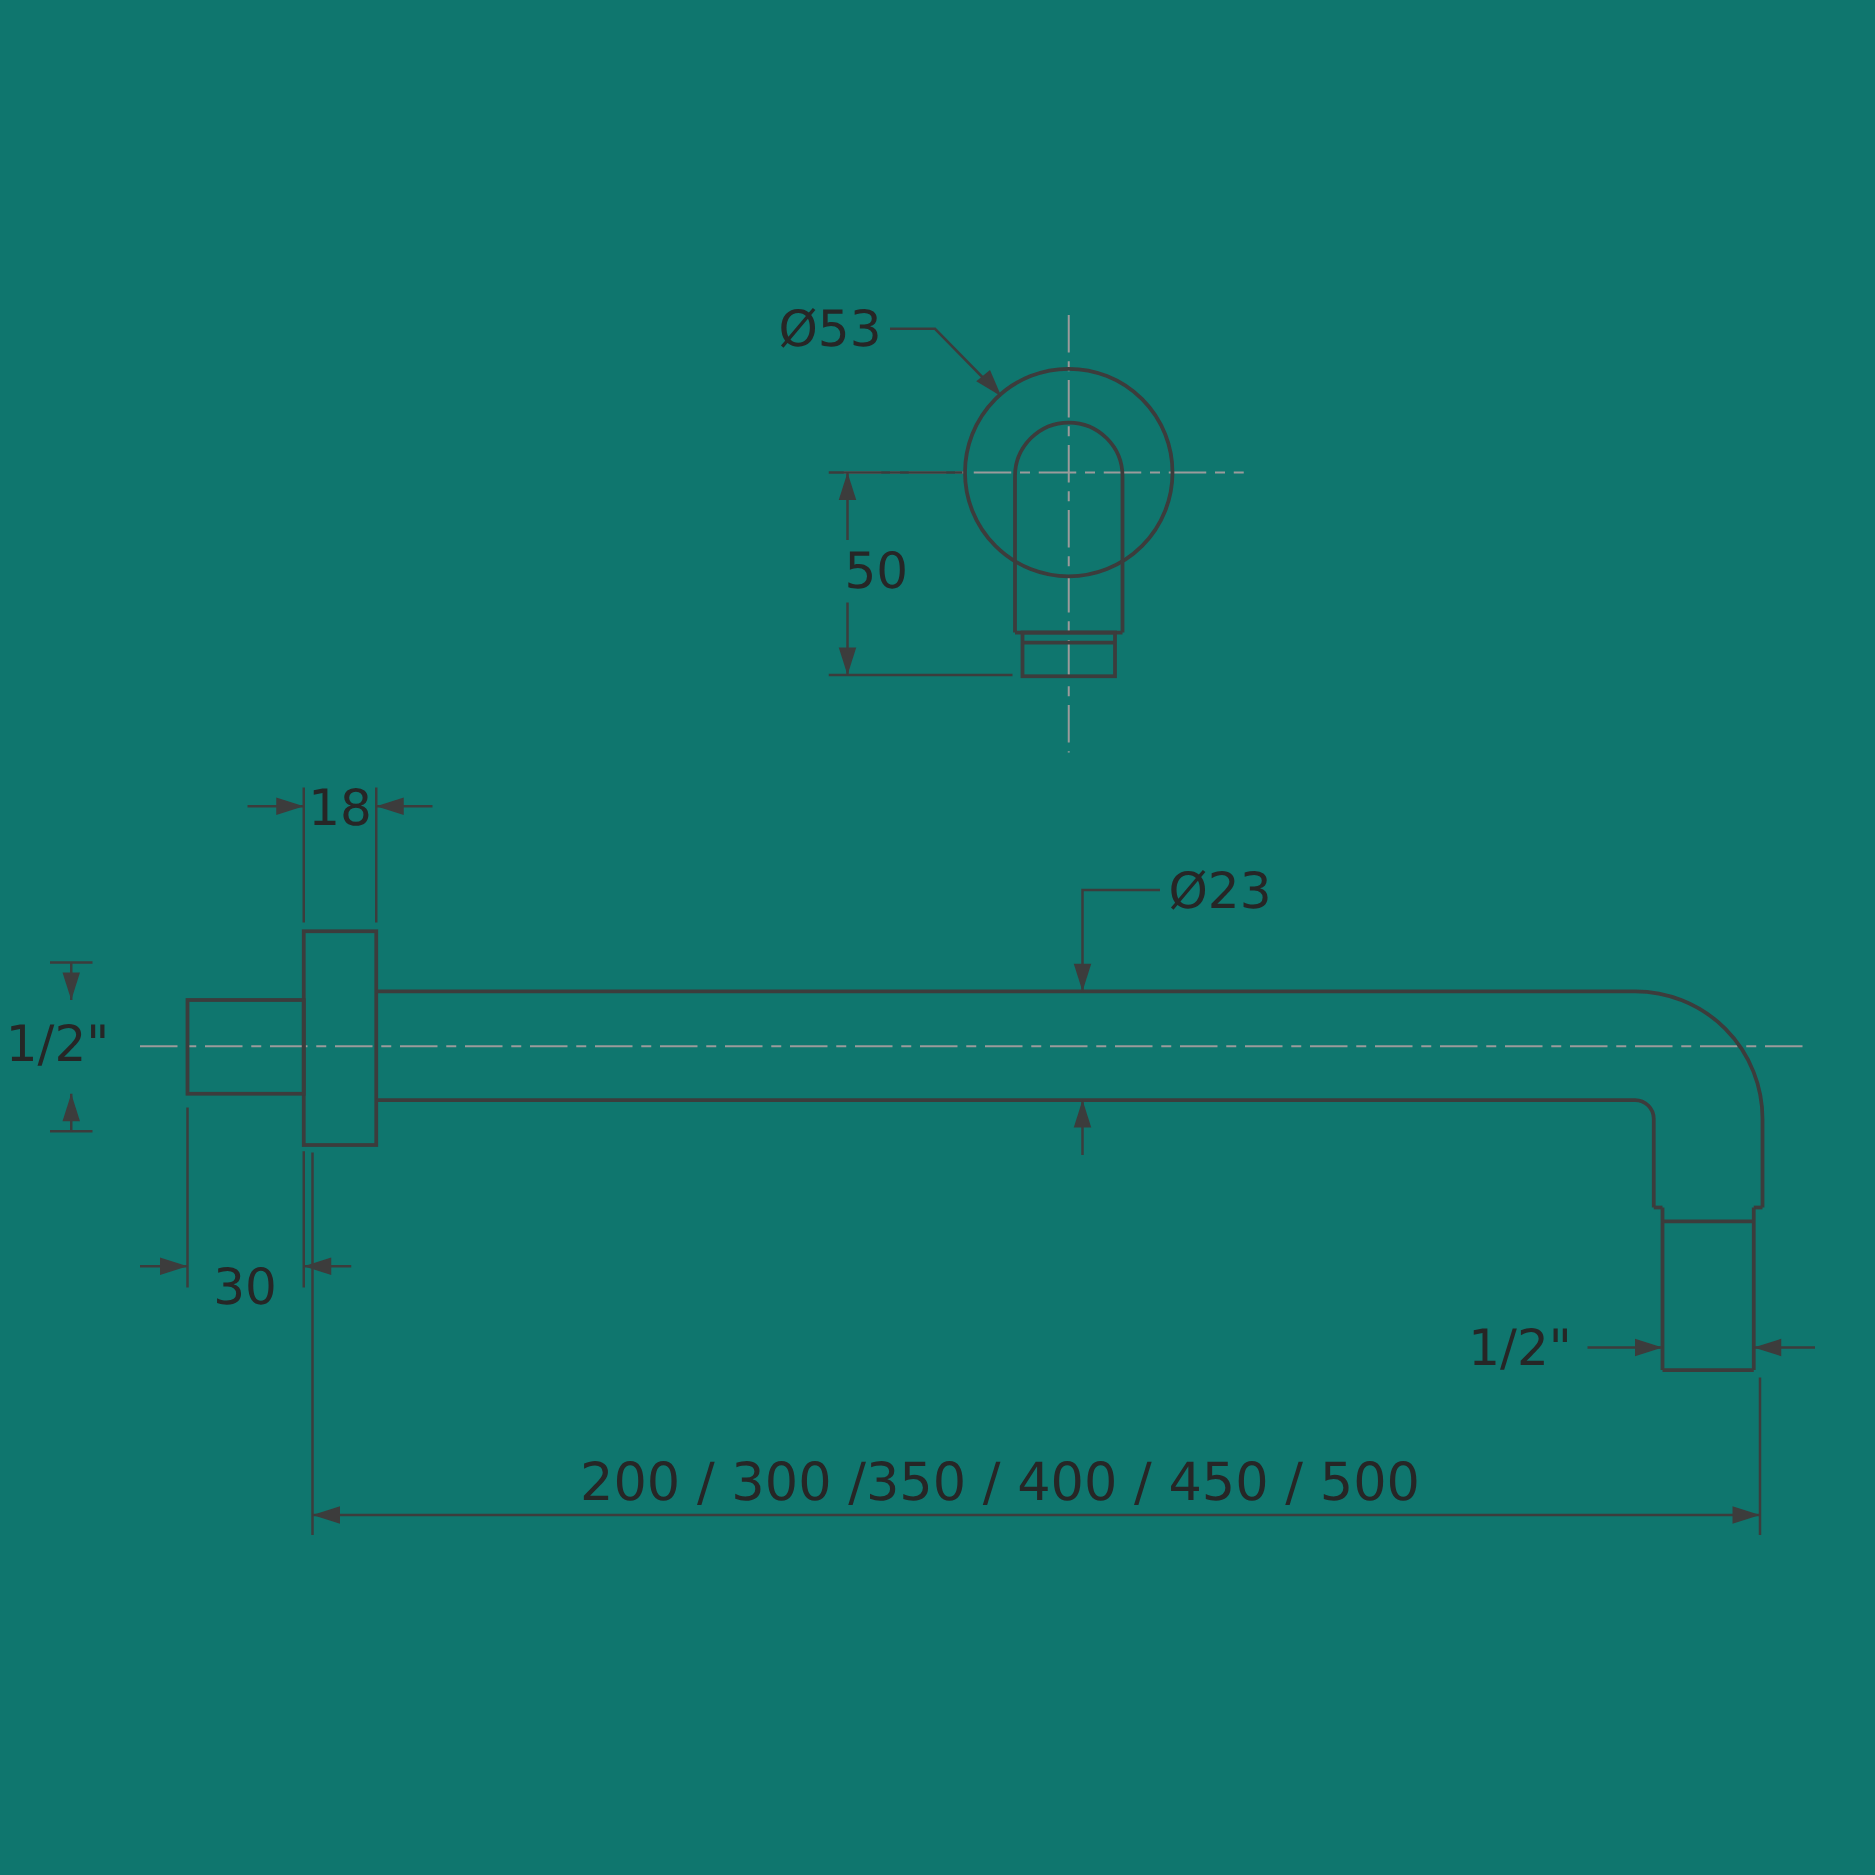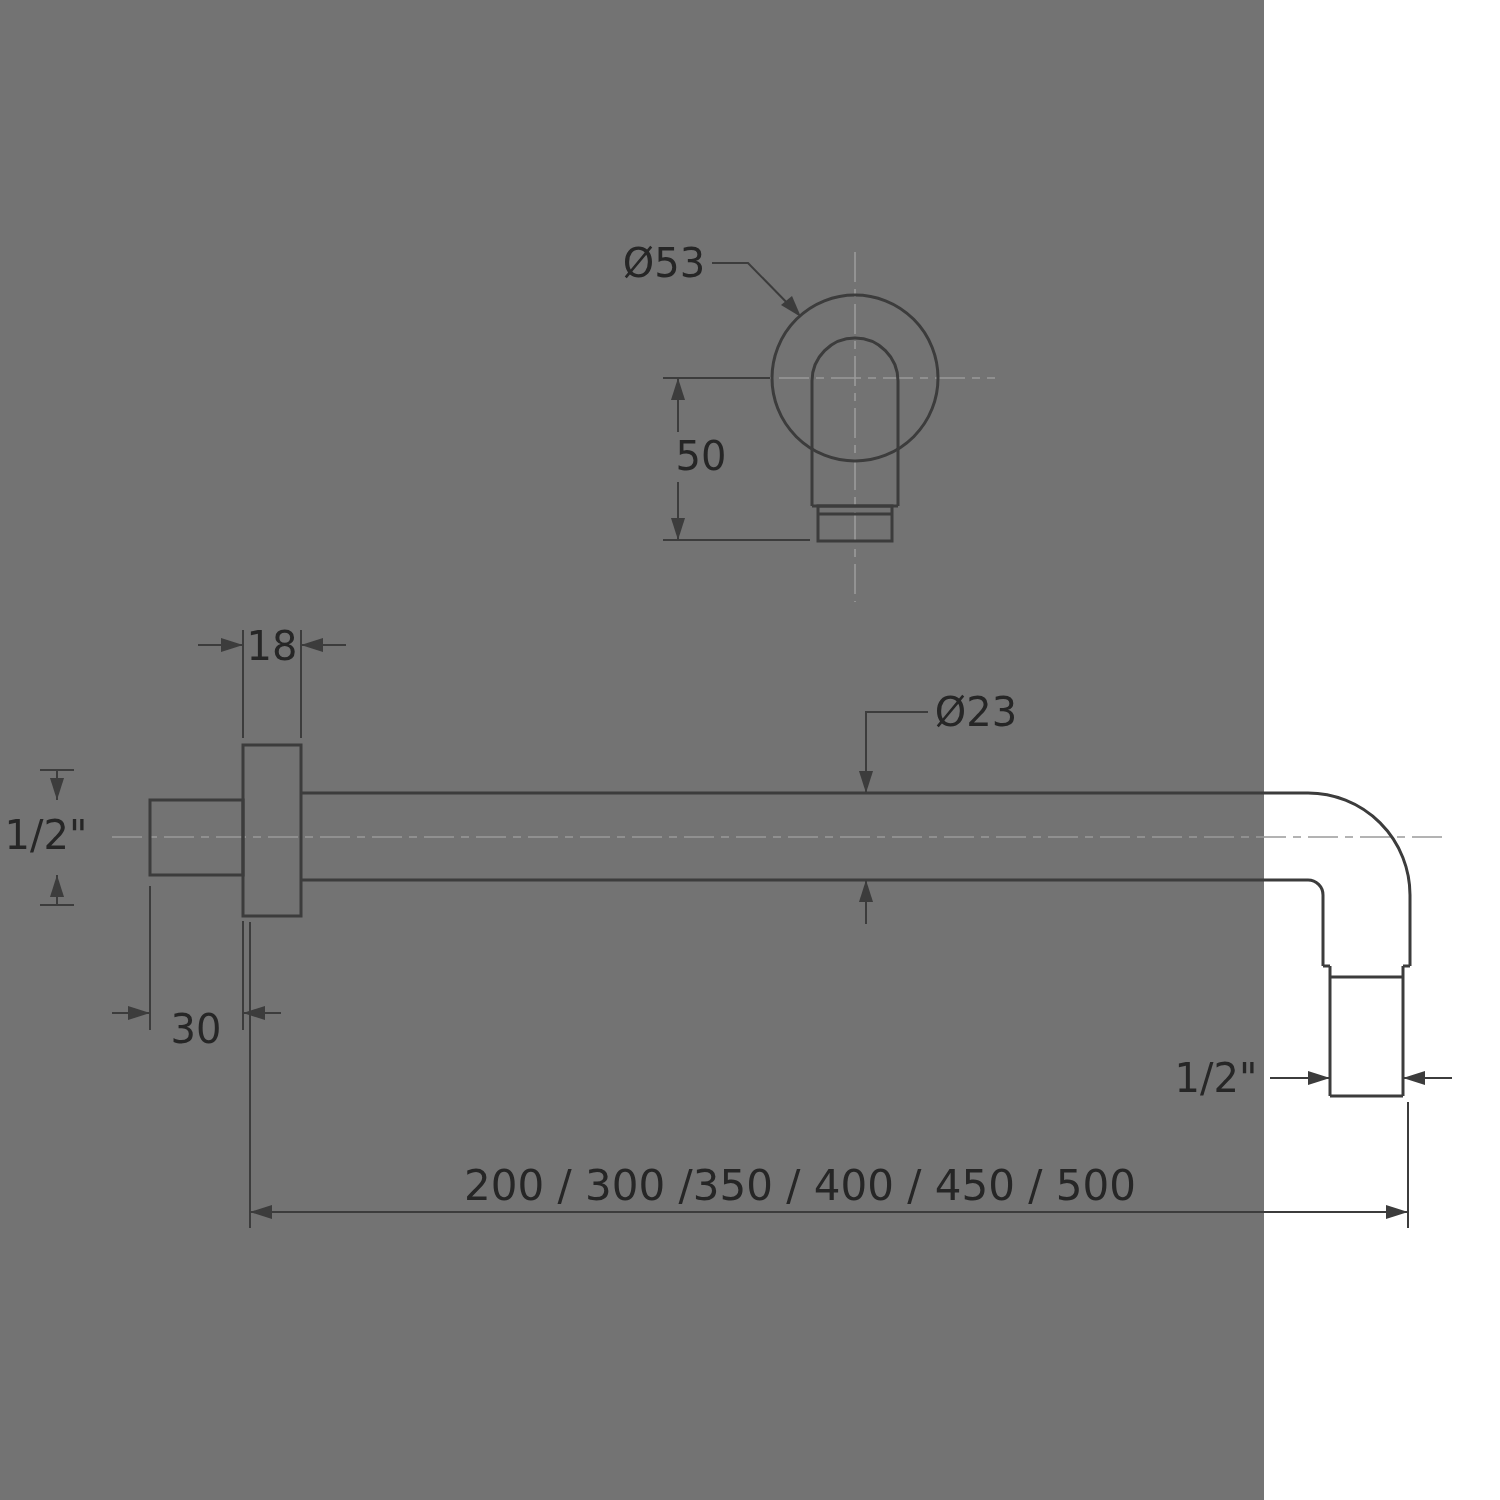--- a/index.html
+++ b/index.html
@@ -1,23 +1,23 @@
 <!DOCTYPE html>
 <html><head>
 <meta charset="utf-8">
 <style>
   html, body {
     margin: 0;
     padding: 0;
     background: #ffffff;
   }
   .stage {
-    width: 1264px;
+    width: 1500px;
     height: 1500px;
-    background: #737373;
+    background: #0f766e;
     position: relative;
   }
   svg text {
     font-family: "DejaVu Sans", "Liberation Sans", sans-serif;
     fill: #262626;
   }
   .dim-text { font-size: 40px; }
   .len-text { font-size: 42px; }
   .outline {
     fill: none;

